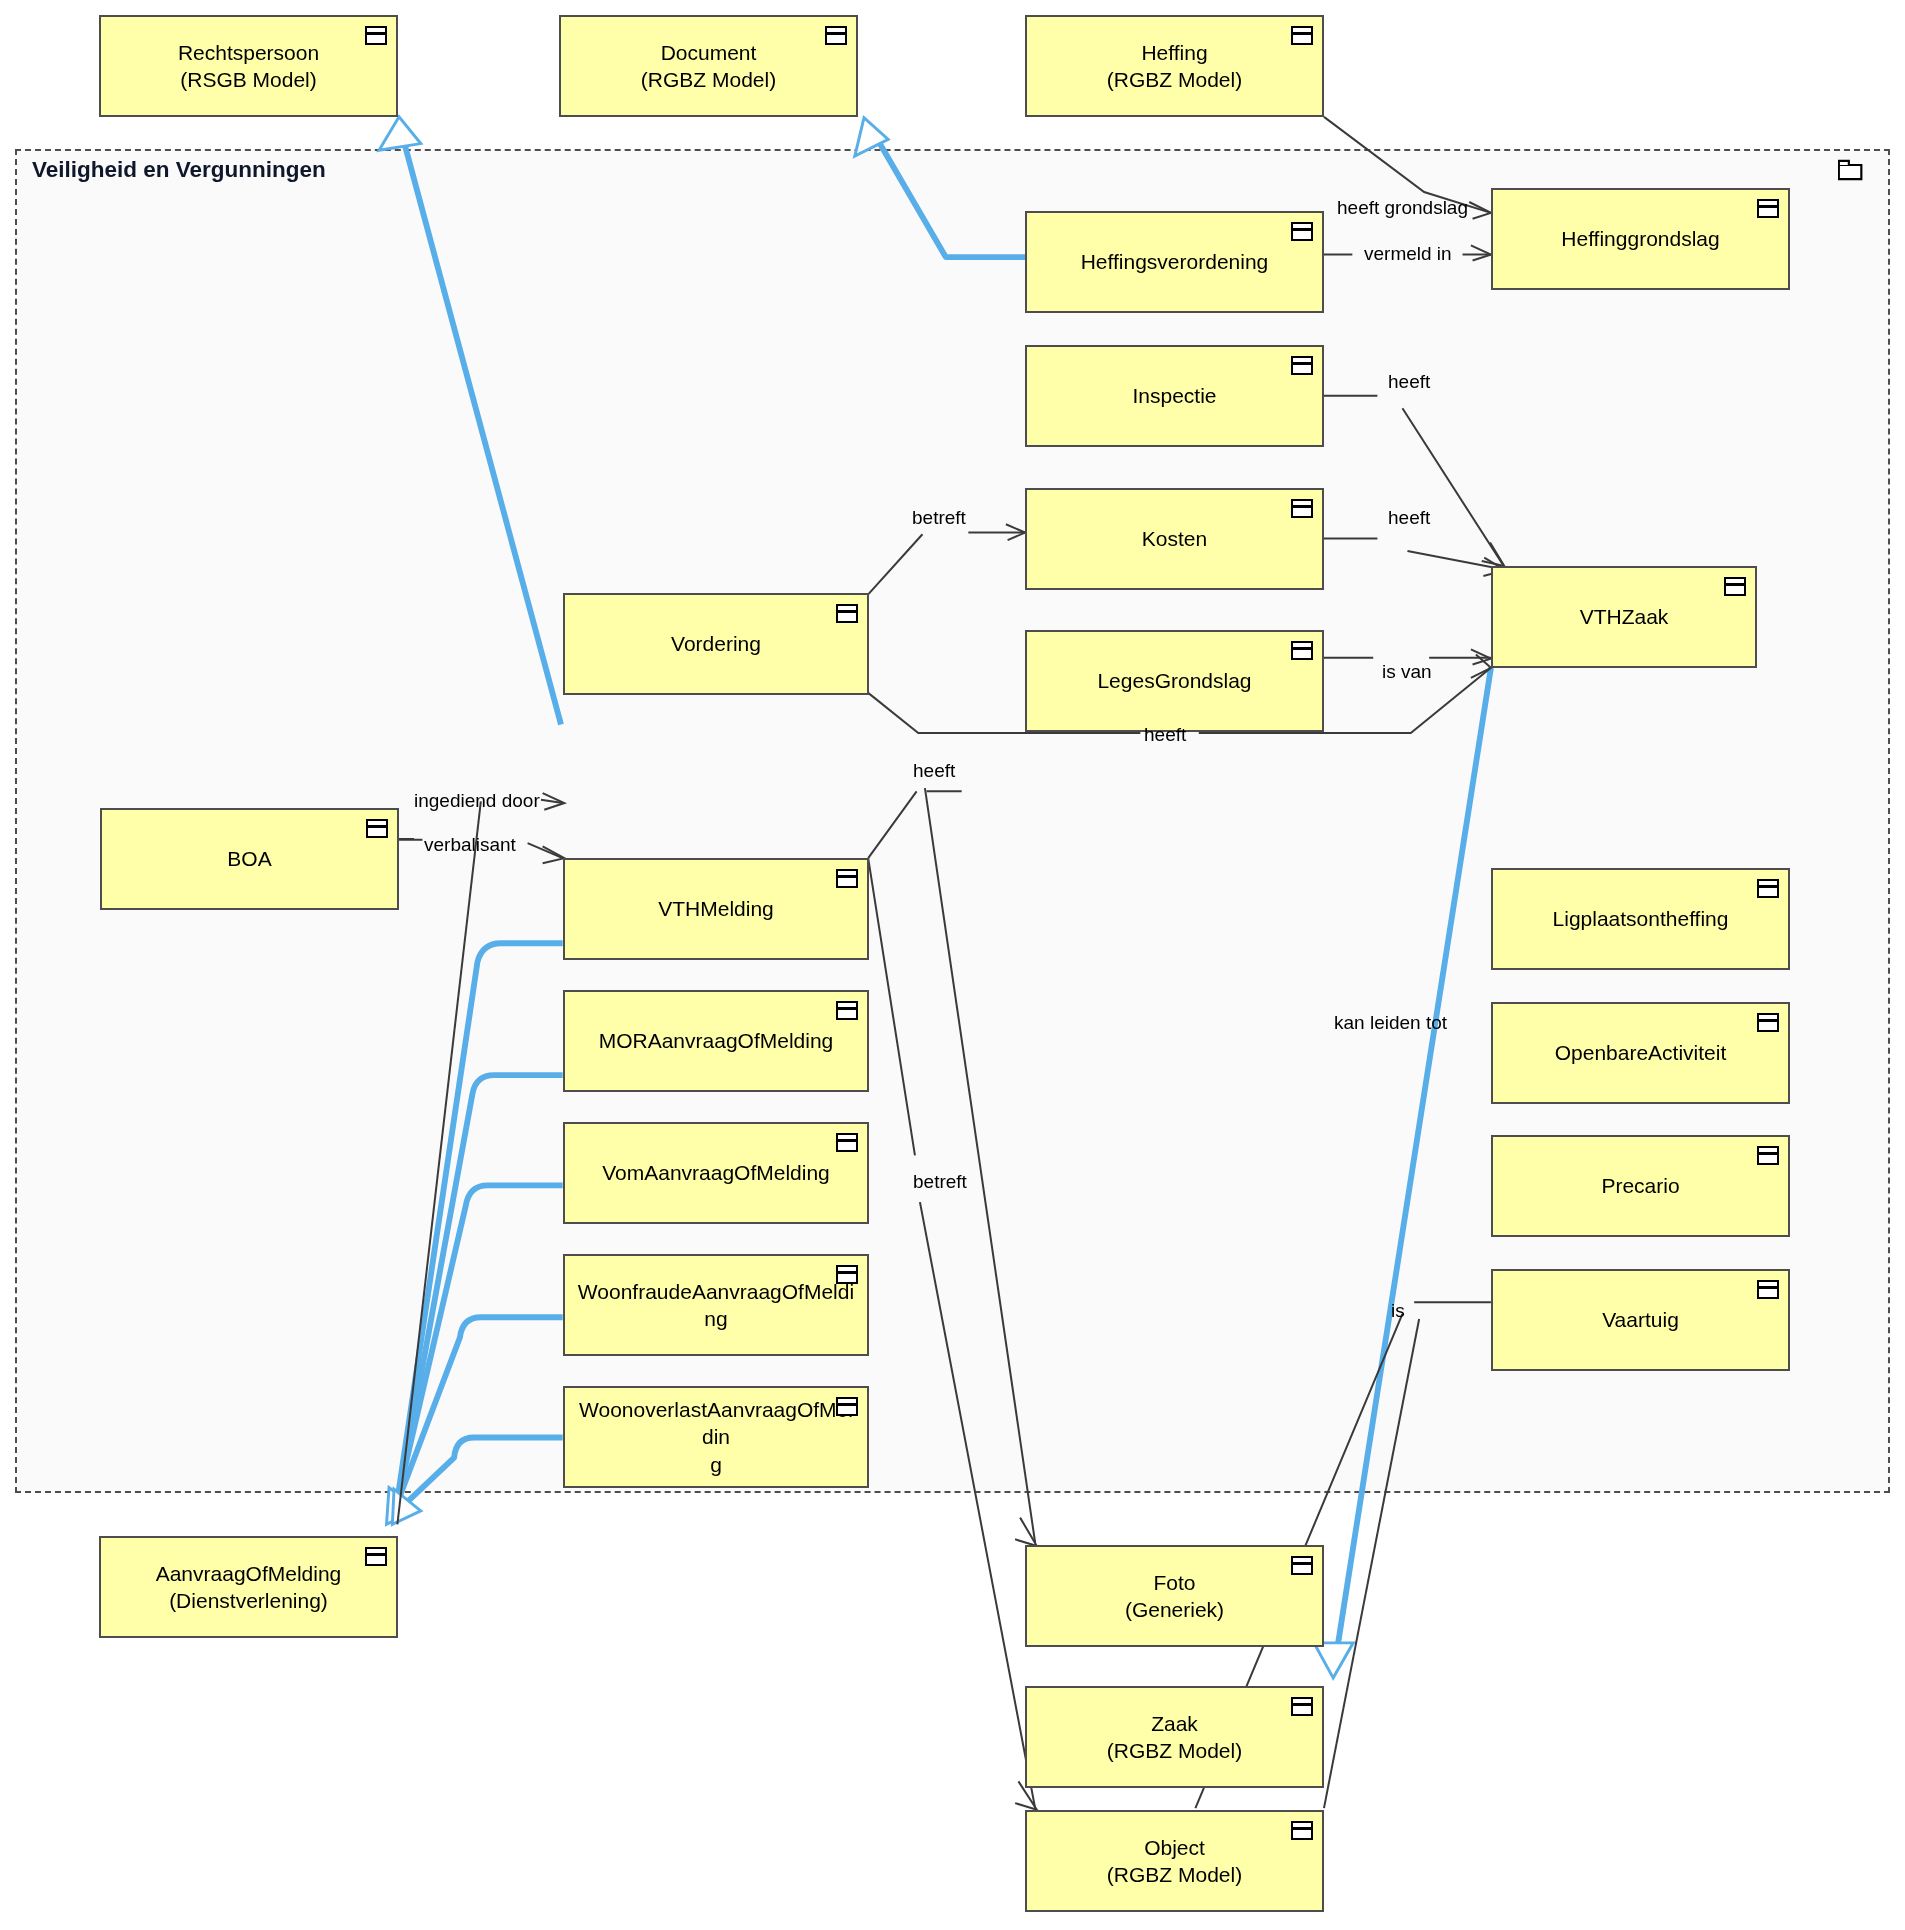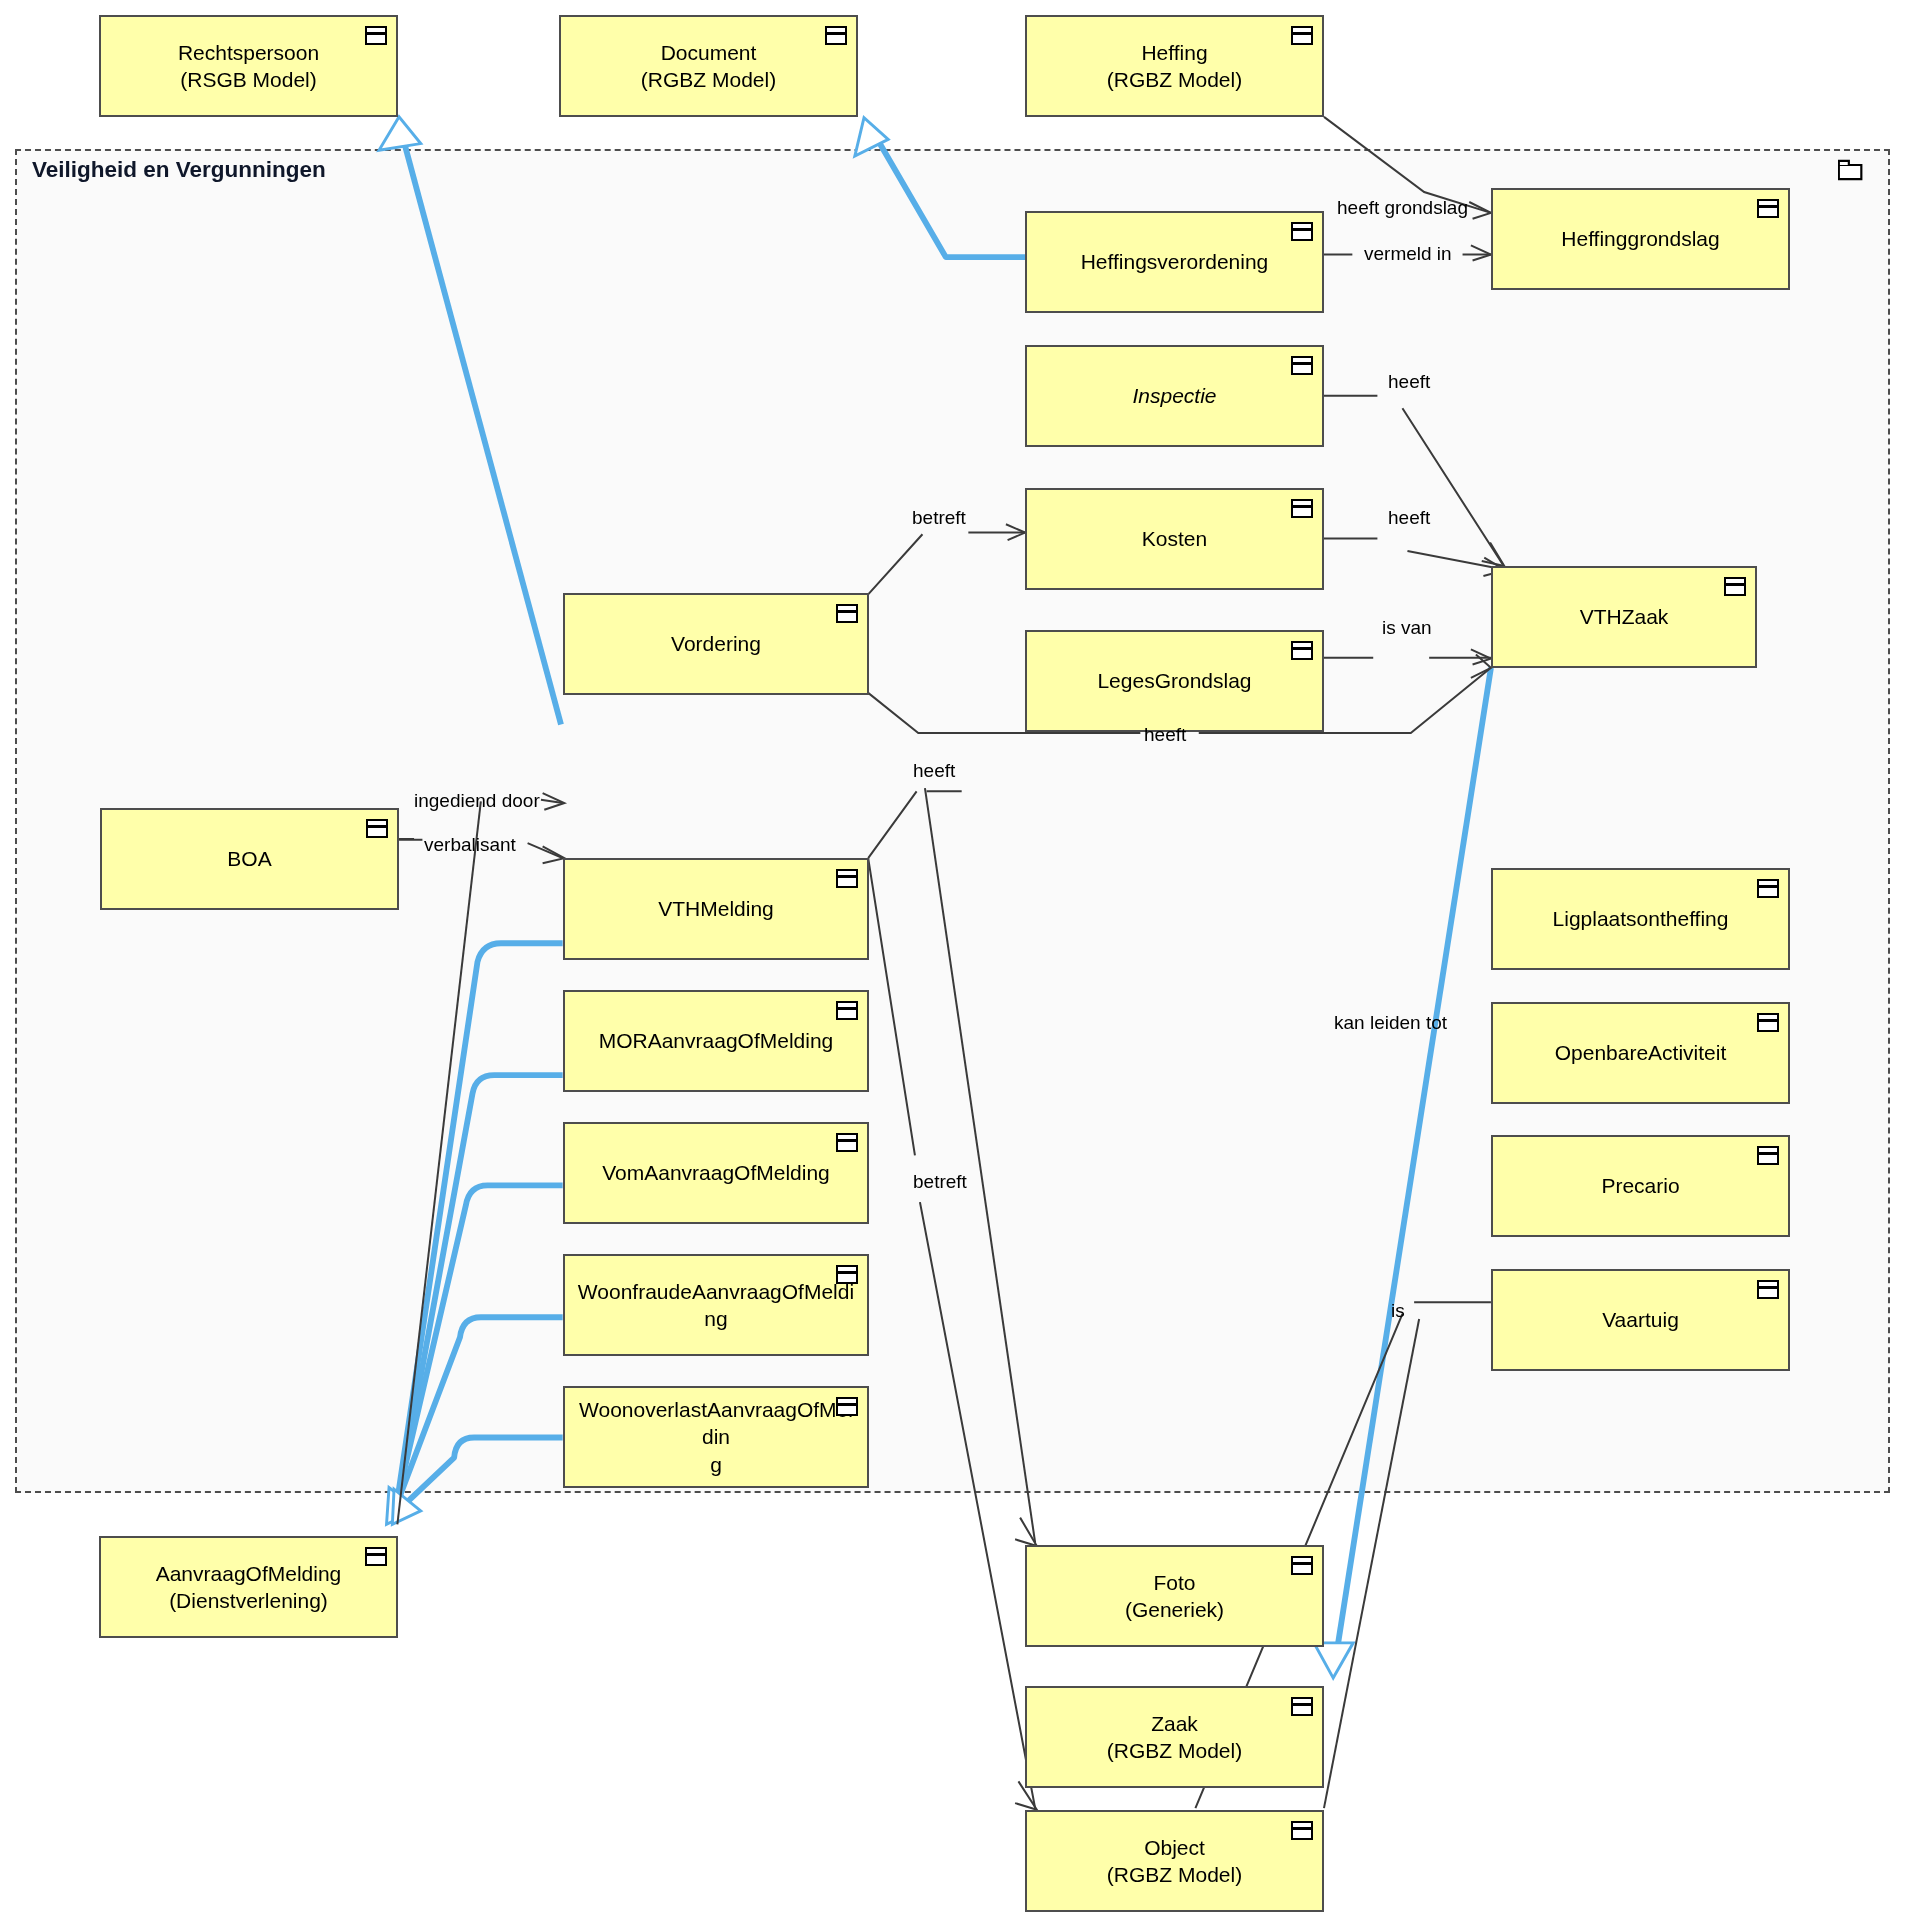--- a/index.html
+++ b/index.html
@@ -199,21 +199,21 @@
   <div class="node" style="left:1025px;top:211px;width:299px;height:102px;">
     <span class="label">Heffingsverordening</span>
     <span class="node-glyph"></span>
   </div>
 
   <div class="node" style="left:1491px;top:188px;width:299px;height:102px;">
     <span class="label">Heffinggrondslag</span>
     <span class="node-glyph"></span>
   </div>
 
-  <div class="node" style="left:1025px;top:345px;width:299px;height:102px;font-style:italic;">
+  <div class="node" style="left:1025px;top:345px;width:299px;height:102px;">
     <span class="label">Inspectie</span>
     <span class="node-glyph"></span>
   </div>
 
   <div class="node" style="left:1025px;top:488px;width:299px;height:102px;">
     <span class="label">Kosten</span>
     <span class="node-glyph"></span>
   </div>
 
   <div class="node" style="left:1025px;top:630px;width:299px;height:102px;">
@@ -305,21 +305,21 @@
     <span class="label">Object
 (RGBZ Model)</span>
     <span class="node-glyph"></span>
   </div>
 
   <div class="edge-label" style="left:1337px;top:198px;">heeft grondslag</div>
   <div class="edge-label" style="left:1364px;top:244px;">vermeld in</div>
   <div class="edge-label" style="left:1388px;top:372px;">heeft</div>
   <div class="edge-label" style="left:912px;top:508px;">betreft</div>
   <div class="edge-label" style="left:1388px;top:508px;">heeft</div>
-  <div class="edge-label" style="left:1382px;top:618px;">is van</div>
+  <div class="edge-label" style="left:1382px;top:662px;">is van</div>
   <div class="edge-label" style="left:1144px;top:725px;">heeft</div>
   <div class="edge-label" style="left:913px;top:761px;">heeft</div>
   <div class="edge-label" style="left:414px;top:791px;">ingediend door</div>
   <div class="edge-label" style="left:424px;top:835px;">verbalisant</div>
   <div class="edge-label" style="left:1334px;top:1013px;">kan leiden tot</div>
   <div class="edge-label" style="left:913px;top:1172px;">betreft</div>
   <div class="edge-label" style="left:1391px;top:1301px;">is</div>
 
 </div>
 

